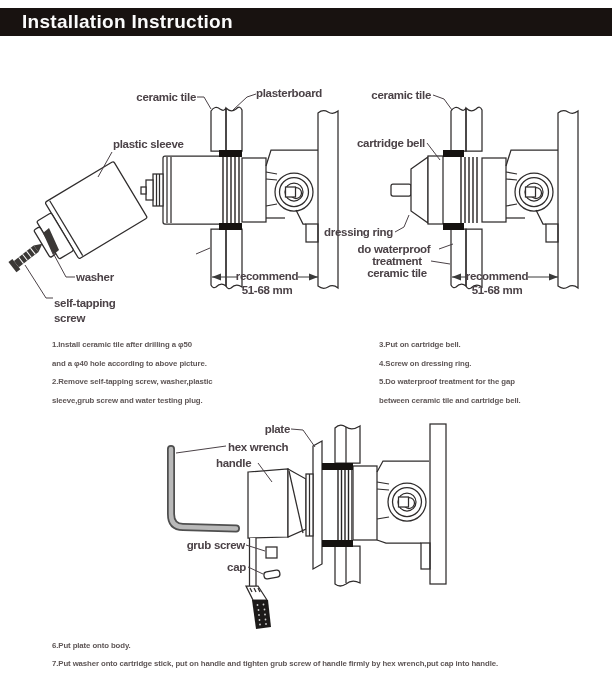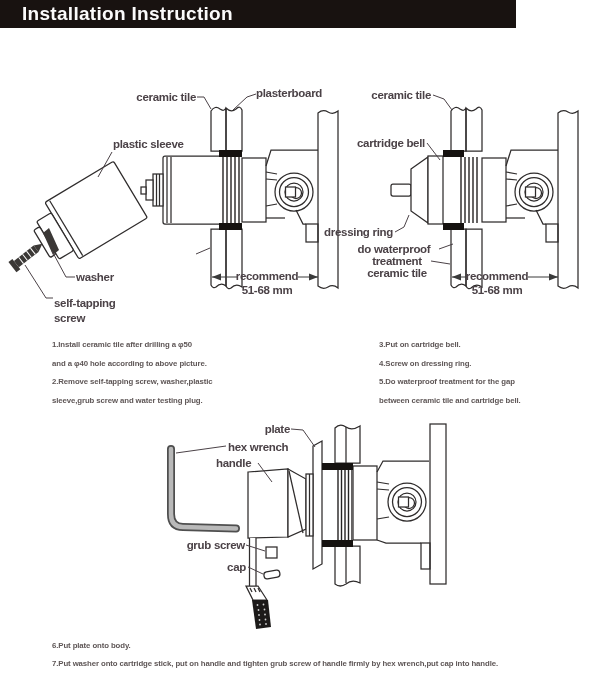--- a/index.html
+++ b/index.html
@@ -1,18 +1,18 @@
 <!DOCTYPE html>
 <html><head>
 <meta charset="utf-8">
 <style>
   html,body{margin:0;padding:0;background:#ffffff;}
   .page{position:relative;width:612px;height:700px;background:#ffffff;overflow:hidden;
         font-family:"Liberation Sans","DejaVu Sans",sans-serif;}
-  .header{position:absolute;left:0;top:0;width:516px;height:28px;background:#181210;}
+  .header{position:absolute;left:0;top:8px;width:612px;height:28px;background:#181210;}
   .header span{display:block;padding-left:22px;line-height:28px;color:#fbfbfb;
         font-size:19px;font-weight:700;letter-spacing:0.3px;}
   svg{position:absolute;left:0;top:28px;}
   .ln{stroke:#2f2c2c;stroke-width:1.25;fill:none;}
   .fw{fill:#ffffff;stroke:#2f2c2c;stroke-width:1.25;}
   .lbl{font:700 11.5px "Liberation Sans","DejaVu Sans",sans-serif;fill:#4b4247;letter-spacing:-0.3px;}
   .note{font:700 7.8px "Liberation Sans","DejaVu Sans",sans-serif;fill:#5e5656;letter-spacing:-0.1px;}
   .leader{stroke:#4b4247;stroke-width:1;fill:none;}
   .dim{stroke:#3a3a3a;stroke-width:1;fill:none;}
   .dark{fill:#3b3836;}

